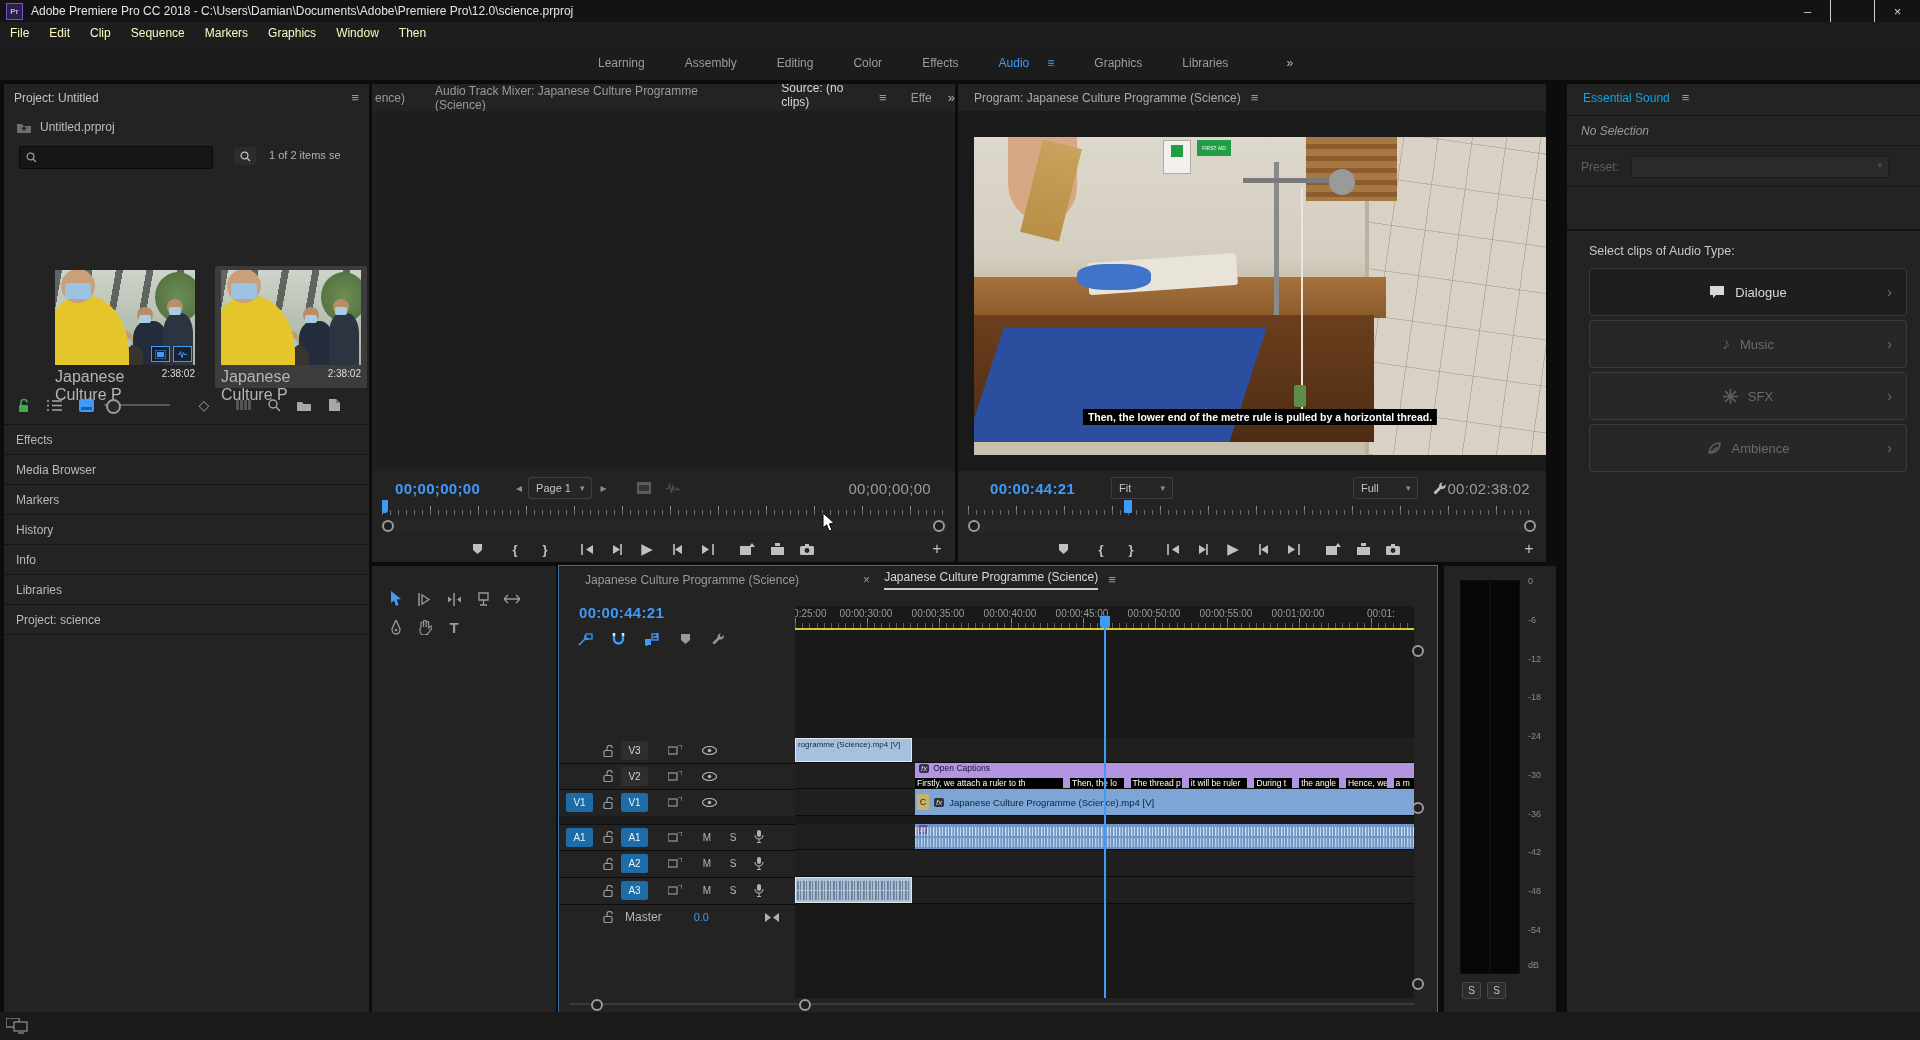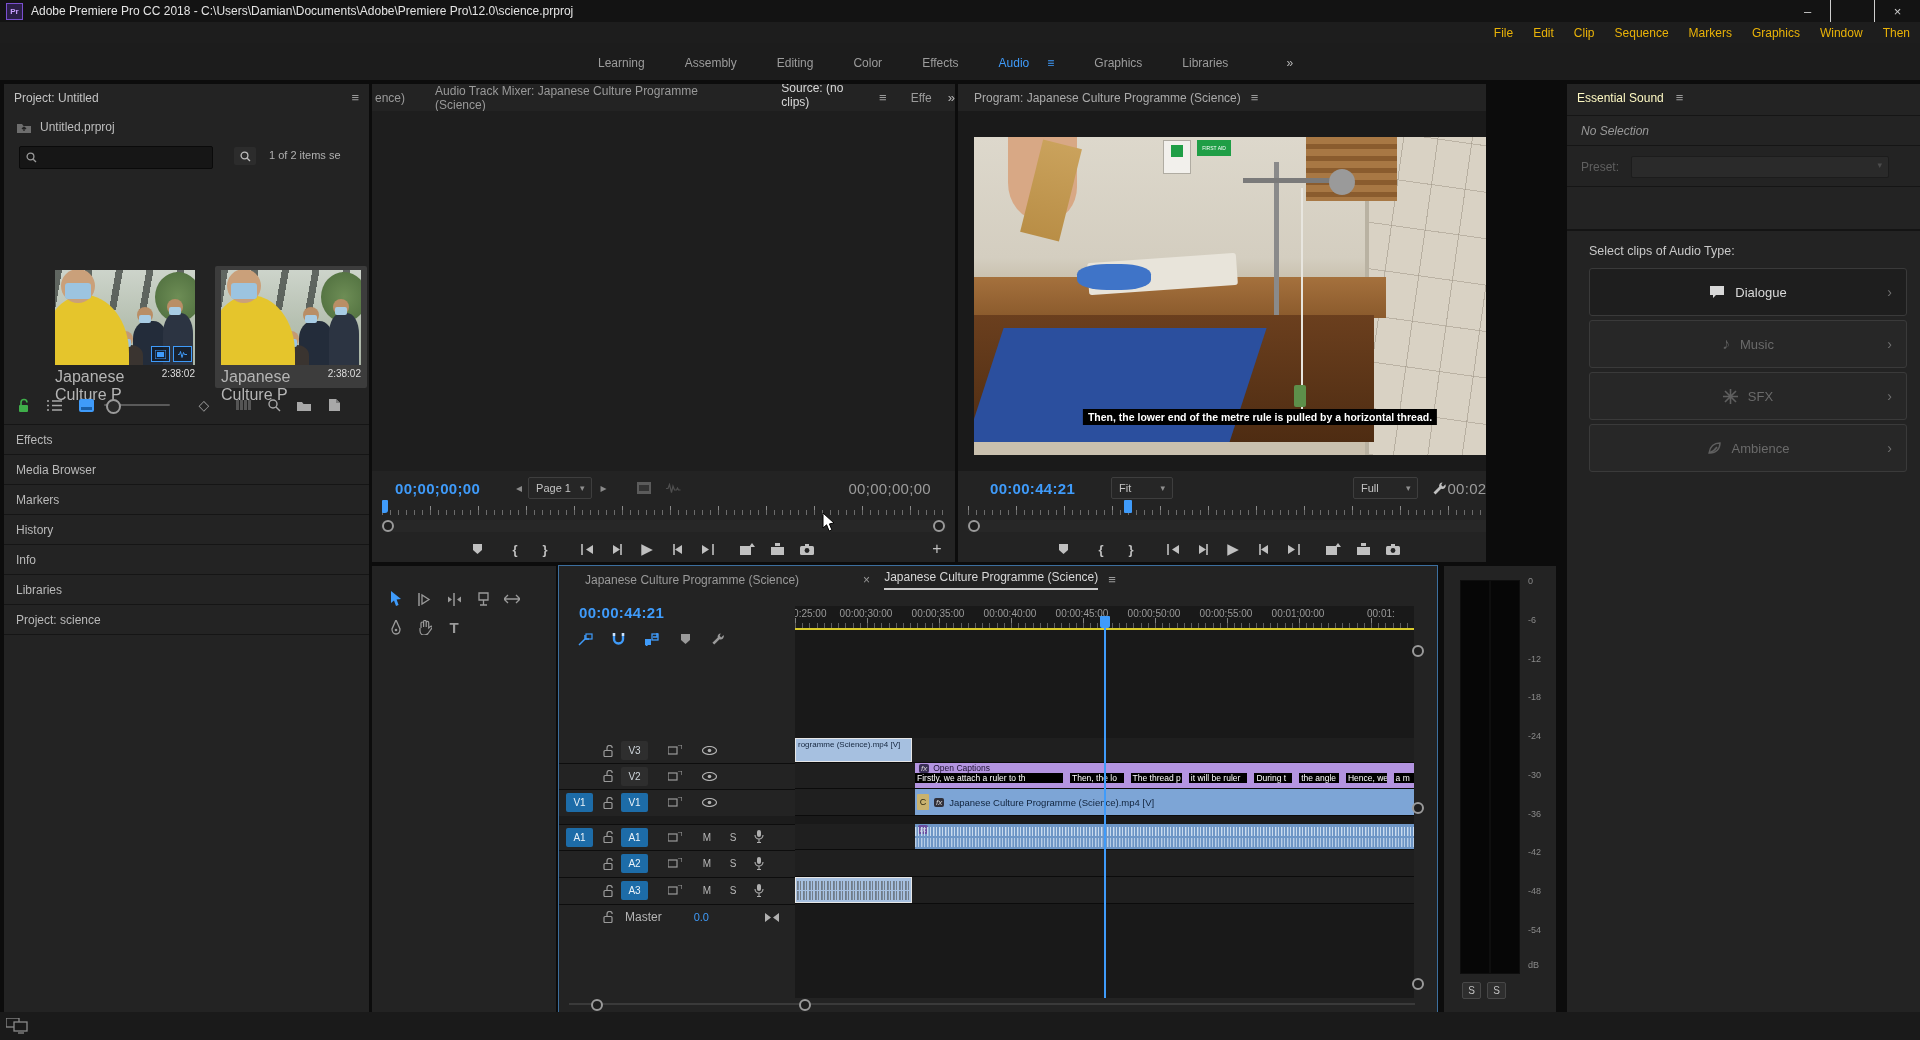--- a/index.html
+++ b/index.html
@@ -9,21 +9,21 @@
   .panel{position:absolute;background:#232323;overflow:hidden;}
   .flex{display:flex;align-items:center;}
   svg{display:block;}
   .ic{display:inline-flex;align-items:center;justify-content:center;}
   
   .titlebar{position:absolute;left:0;top:0;width:1920px;height:22px;background:#131313;display:flex;align-items:center;color:#e4e4e4;}
   .prlogo{width:15px;height:15px;margin:0 8px 0 6px;background:#2b1f47;border:1px solid #7a4fd0;color:#c9a0ff;font-size:8px;font-weight:bold;display:flex;align-items:center;justify-content:center;}
   .winctl{margin-left:auto;display:flex;height:22px;}
   .winctl span{width:45px;height:22px;display:flex;align-items:center;justify-content:center;color:#cfcfcf;font-size:13px;}
   .sq{width:9px;height:9px;border:1px solid #cfcfcf;display:inline-block;}
-  .menubar{position:absolute;left:0;top:22px;width:1920px;height:21px;background:#1d1d1d;display:flex;align-items:center;color:#eab308;justify-content:flex-end;}
+  .menubar{position:absolute;left:0;top:22px;width:1920px;height:21px;background:#1d1d1d;display:flex;align-items:center;color:#fef9c3;}
   .menubar span{padding:0 10px;}
   .wsbar{position:absolute;left:0;top:43px;width:1920px;height:37px;background:#1c1c1c;display:flex;align-items:flex-end;color:#9c9c9c;font-size:12px;}
   .wsbar .ws{padding:0 0 10px 0;margin-right:40px;}
   .wsbar .active{color:#3f9bfa;}
   .phead{height:27px;display:flex;align-items:center;padding:0 10px;color:#c4c4c4;background:#232323;}
   .hamb{color:#9a9a9a;font-size:13px;}
   .tabtxt{color:#9a9a9a;}
   .tabactive{color:#d8d8d8;border-bottom:2px solid #c9c9c9;padding-bottom:4px;}
   .tc-blue{color:#3f9bfa;font-weight:bold;font-size:15px;letter-spacing:.3px;}
   .tc-gray{color:#9c9c9c;font-size:15px;letter-spacing:.3px;}
@@ -382,21 +382,21 @@
           <svg width="14" height="11" viewBox="0 0 14 11">
             <rect x="0" y="2" width="14" height="9" rx="1.5" fill="#c0c0c0"></rect>
             <rect x="5" y="0" width="4" height="2" fill="#c0c0c0"></rect>
             <circle cx="7" cy="6.5" r="2.4" fill="#232323"></circle>
           </svg>
         </span>
       <span class="tbtn" style="margin-left:auto;font-size:16px">+</span>
     </div>
   </div>
 
-  <div class="panel" style="left:958px;top:84px;width:528px;height:478px">
+  <div class="panel" style="left:958px;top:84px;width:588px;height:478px">
     <div class="phead">
       <span class="tabtxt" style="margin-left:6px;color:#ababab">Program: Japanese Culture Programme (Science)</span>
       <span class="hamb" style="margin-left:10px">≡</span>
     </div>
     <div style="position:absolute;left:0;top:27px;width:588px;height:360px;background:#1a1a1a"></div>
 
     <div style="position:absolute;left:16px;top:53px;width:572px;height:318px;overflow:hidden;background:linear-gradient(#ddd8cc 0%,#d4cec0 38%,#c9c0ae 45%)">
       <div style="position:absolute;right:0;top:0;width:31%;height:100%;background:#d9d2c4;border-left:4px solid #b9b2a2;
         background-image:repeating-linear-gradient(98deg,rgba(150,140,125,.5) 0 1px,transparent 1px 34px),repeating-linear-gradient(8deg,rgba(150,140,125,.45) 0 1px,transparent 1px 46px)"></div>
       <div style="position:absolute;right:26%;top:0;width:16%;height:20%;background:repeating-linear-gradient(180deg,#a87844 0 7px,#8a5c2e 7px 12px)"></div>
@@ -493,21 +493,21 @@
             <rect x="5" y="0" width="4" height="2" fill="#c0c0c0"></rect>
             <circle cx="7" cy="6.5" r="2.4" fill="#232323"></circle>
           </svg>
         </span>
       <span class="tbtn" style="margin-left:auto;font-size:16px">+</span>
     </div>
   </div>
 
   <div class="panel" style="left:1567px;top:84px;width:353px;height:928px">
     <div class="phead">
-      <span style="color:#fef9c3">Essential Sound</span>
+      <span style="margin-left:6px;color:#0ea5e9">Essential Sound</span>
       <span class="hamb" style="margin-left:12px">≡</span>
     </div>
     <div style="position:absolute;left:0;top:31px;width:387px;height:29px;border-top:1px solid #151515;border-bottom:1px solid #151515;display:flex;align-items:center">
       <span style="margin-left:14px;font-style:italic;color:#9a9a9a">No Selection</span>
     </div>
     <div style="position:absolute;left:0;top:66px;width:353px;height:34px;display:flex;align-items:center">
       <span style="margin-left:14px;color:#5f5f5f">Preset:</span>
       <span style="margin-left:12px;width:256px;height:20px;background:#2a2a2a;border:1px solid #1c1c1c;border-radius:2px;position:relative">
         <span style="position:absolute;right:6px;top:3px;color:#4c4c4c;font-size:9px">▾</span>
       </span>
@@ -659,21 +659,21 @@
 
       <div class="clip selc" style="left:0;top:132px;width:117px;height:24px;font-size:8px;display:flex;align-items:flex-start;padding:1px 2px">
         <span>rogramme (Science).mp4 [V]</span>
       </div>
 
       <div class="clip" style="left:120px;top:157px;width:499px;height:25px;background:#b394e0">
         <div class="flex" style="height:10px;gap:4px;padding-left:4px">
           <span class="fxb" style="background:#3a2f55">fx</span>
           <span style="font-size:8.5px;color:#1d1230">Open Captions</span>
         </div>
-        <div style="display:flex;height:15px;align-items:flex-start">
+        <div style="display:flex;height:15px;align-items:flex-end">
           <span class="cap" style="flex-grow:2.9">Firstly, we attach a ruler to th</span>
             <span class="wedge"></span>
           <span class="cap" style="flex-grow:1.0">Then, the lo</span>
             <span class="wedge"></span>
           <span class="cap" style="flex-grow:0.95">The thread p</span>
             <span class="wedge"></span>
           <span class="cap" style="flex-grow:1.1">it will be ruler</span>
             <span class="wedge"></span>
           <span class="cap" style="flex-grow:0.68">During t</span>
             <span class="wedge"></span>

